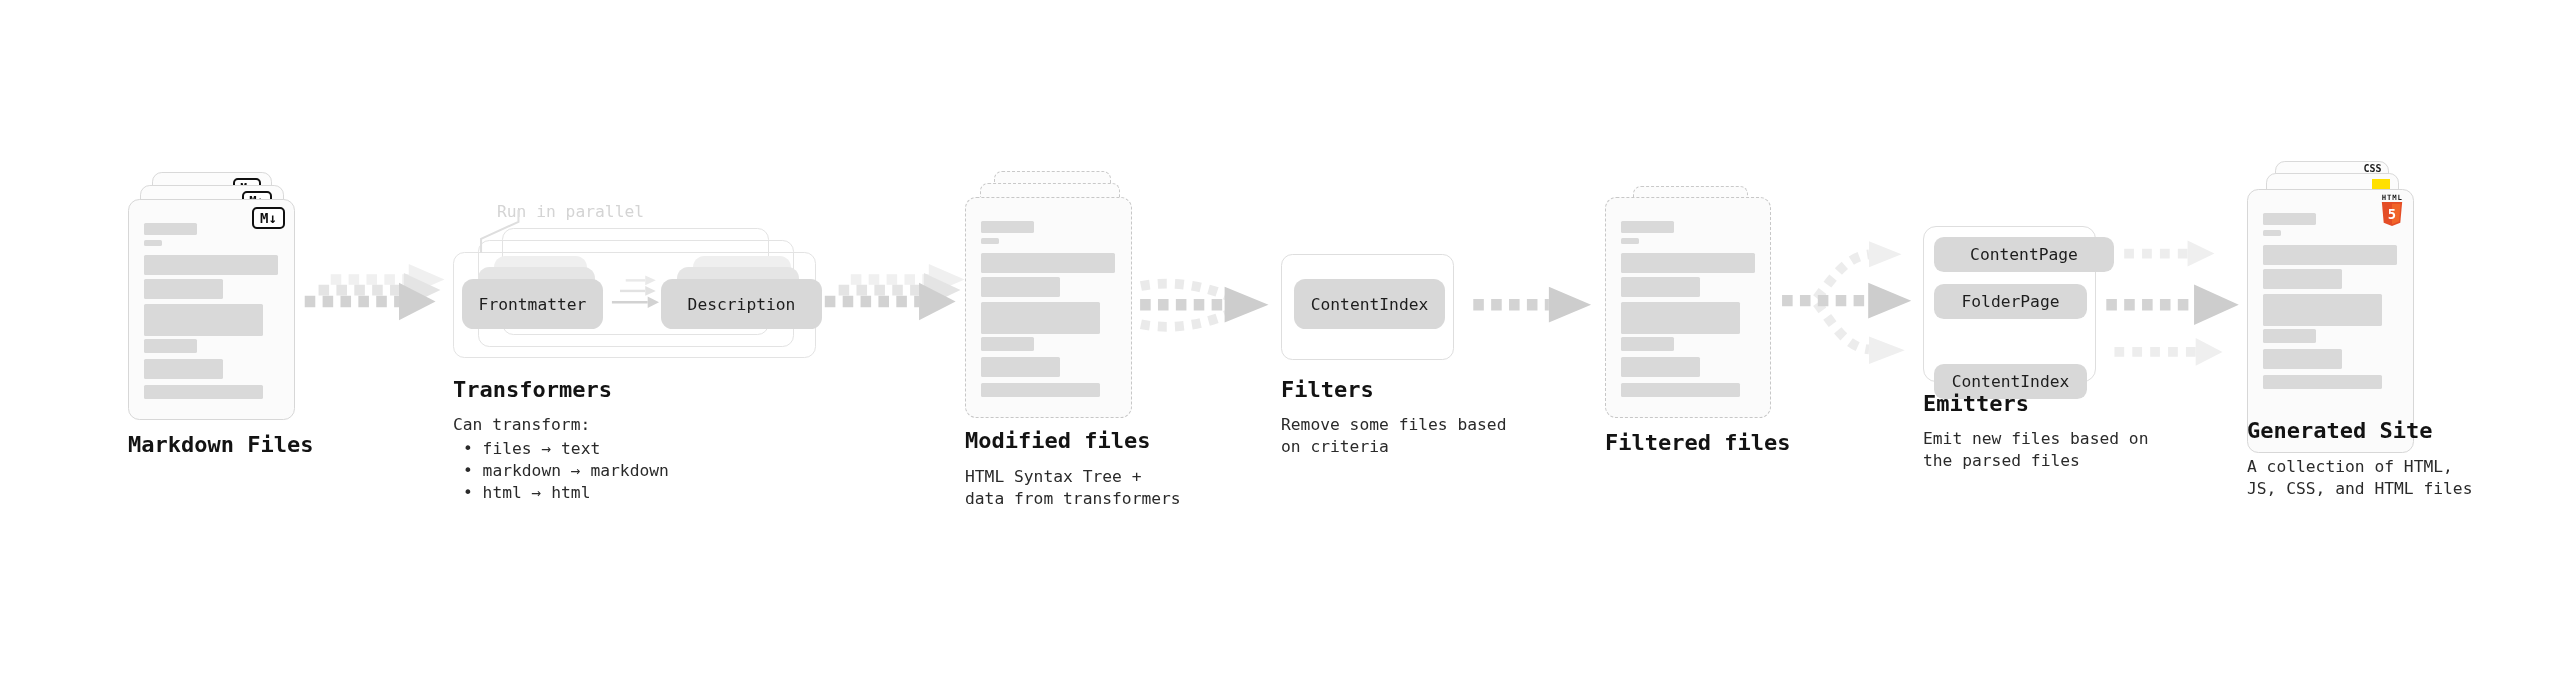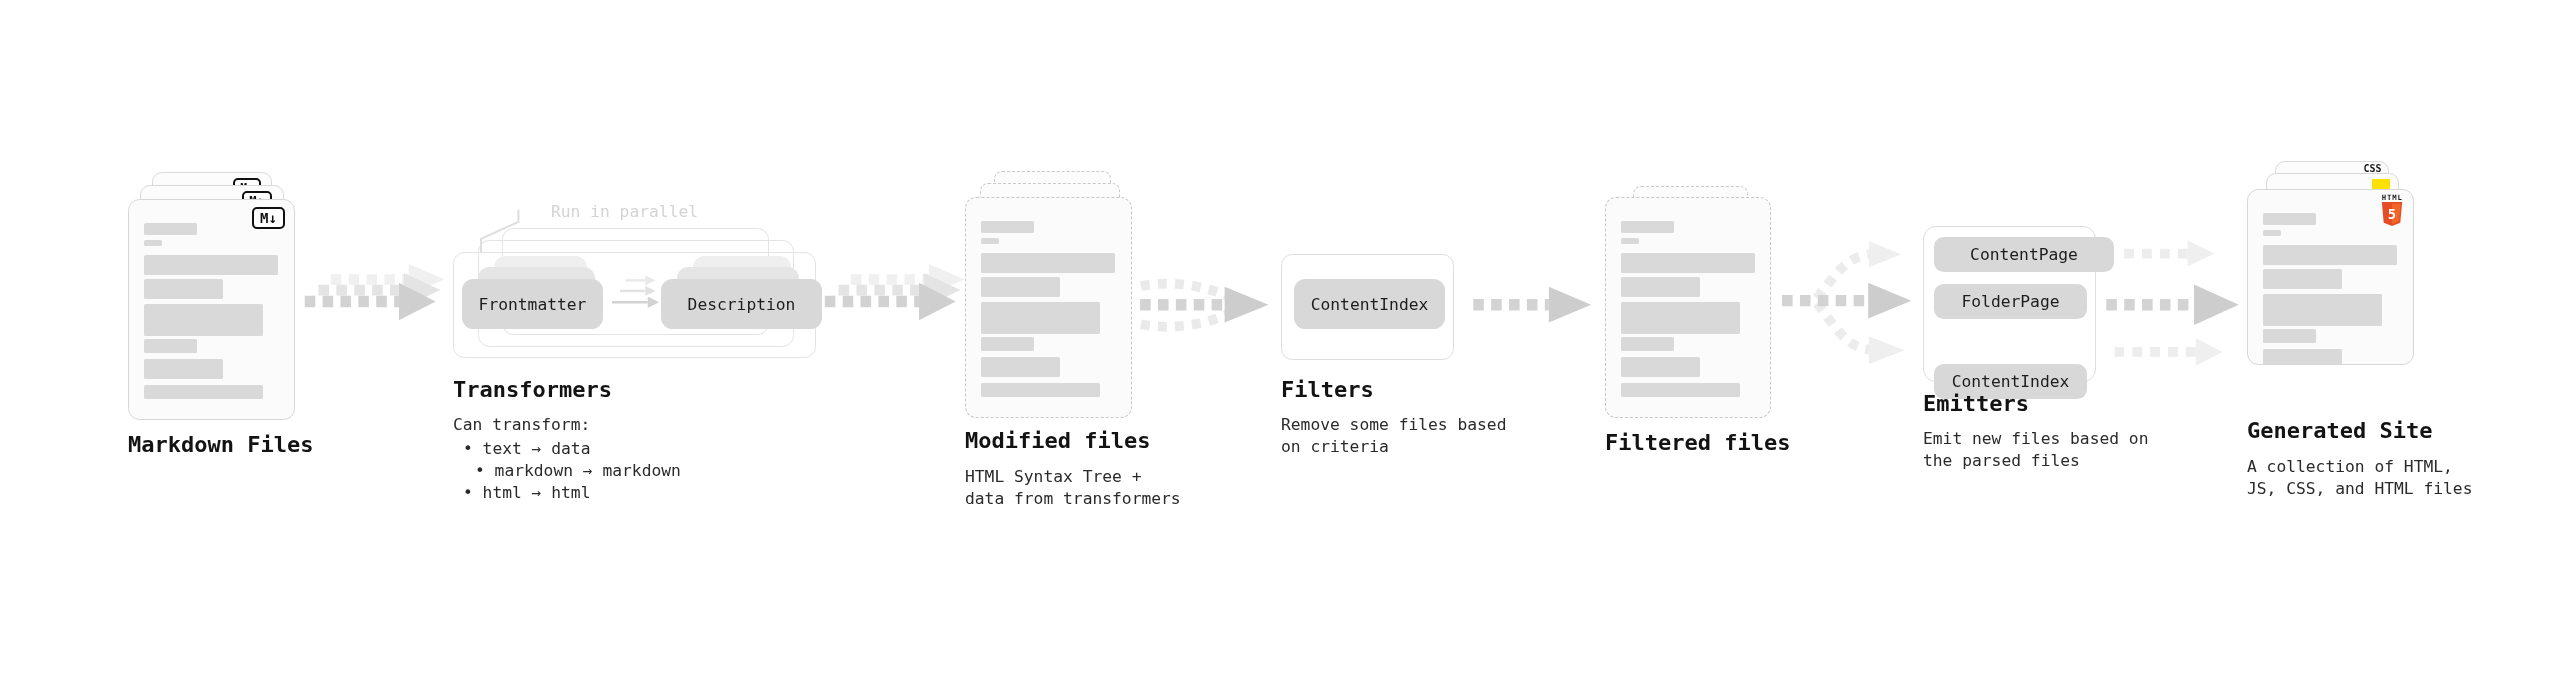--- a/index.html
+++ b/index.html
@@ -60,37 +60,37 @@
           <div class="bar" style="width: 53px; height: 14px; margin-top: 3.3px;"></div>
           <div class="bar" style="width: 79px; height: 20.3px; margin-top: 5.7px;"></div>
           <div class="bar" style="width: 119px; height: 14px; margin-top: 5.7px;"></div>
         </div>
       <span class="md-badge" style="right:9px;top:6.5px;width:33px;height:22px;font-size:14px;">M↓</span>
     </div>
     <div class="h" style="left:128px;top:432px;">Markdown Files</div>
   </div>
 
   <div>
-    <div class="note" style="left:551px;top:202px;">Run in parallel</div>
+    <div class="note" style="left:497px;top:202px;">Run in parallel</div>
     <div class="gbox" style="left:502px;top:228px;width:267px;height:107px;"></div>
     <div class="gbox" style="left:478px;top:240px;width:316px;height:107px;"></div>
     <div class="gbox" style="left:453px;top:252px;width:363px;height:106px;"></div>
 
     <div class="pill ghost2" style="left:494px;top:256px;width:93px;height:50px;"></div>
     <div class="pill ghost1" style="left:478px;top:267px;width:117px;height:50px;"></div>
     <div class="pill" style="left:462px;top:279px;width:141px;height:50px;">Frontmatter</div>
 
     <div class="pill ghost2" style="left:693px;top:256px;width:98px;height:50px;"></div>
     <div class="pill ghost1" style="left:677px;top:267px;width:122px;height:50px;"></div>
     <div class="pill" style="left:661px;top:279px;width:161px;height:50px;">Description</div>
 
     <div class="h" style="left:453px;top:377px;">Transformers</div>
     <div class="body" style="left:453px;top:414px;">Can transform:</div>
-    <div class="body" style="left:463px;top:438px;">• text → data</div>
-    <div class="body" style="left:463px;top:460px;margin-left:12px;">• markdown → markdown</div>
+    <div class="body" style="left:463px;top:438px;">• files → text</div>
+    <div class="body" style="left:463px;top:460px;">• markdown → markdown</div>
     <div class="body" style="left:463px;top:482px;">• html → html</div>
   </div>
 
   <div>
     <div class="layer dashed" style="left:994px;top:171px;width:117px;height:37px;border-radius:8.1px;"></div>
     <div class="layer dashed" style="left:980px;top:183px;width:140px;height:37px;border-radius:8.1px;"></div>
     <div class="card dashed" style="left:965px;top:197px;width:167px;height:221px;">
       <div class="skeleton">
           <div class="bar" style="width: 53px; height: 12.2px; margin-top: 23px;"></div>
           <div class="bar" style="width: 18.7px; height: 5.7px; margin-top: 4.9px;"></div>
@@ -145,21 +145,21 @@
   <div>
     <div class="layer" style="left:2275px;top:161px;width:114px;height:41px;">
       <div class="css-badge" style="right:6.5px;top:3.3px;">
         <span class="t">CSS</span>
         <span class="u"></span>
       </div>
     </div>
     <div class="layer" style="left:2266px;top:173px;width:133px;height:44px;">
       <div class="js-badge" style="right:8.1px;top:4.9px;width:18px;height:9.8px;"></div>
     </div>
-    <div class="card" style="left:2247px;top:189px;width:167px;height:176px;padding-left:11px;">
+    <div class="card" style="left:2247px;top:189px;width:167px;height:264px;padding-left:11px;">
       <div class="skeleton">
           <div class="bar" style="width: 53px; height: 12.2px; margin-top: 23px;"></div>
           <div class="bar" style="width: 18.7px; height: 5.7px; margin-top: 4.9px;"></div>
           <div class="bar" style="width: 134px; height: 20.3px; margin-top: 9px;"></div>
           <div class="bar" style="width: 79px; height: 19.5px; margin-top: 4.1px;"></div>
           <div class="bar" style="width: 119px; height: 32.5px; margin-top: 4.9px;"></div>
           <div class="bar" style="width: 53px; height: 14px; margin-top: 3.3px;"></div>
           <div class="bar" style="width: 79px; height: 20.3px; margin-top: 5.7px;"></div>
           <div class="bar" style="width: 119px; height: 14px; margin-top: 5.7px;"></div>
         </div>

